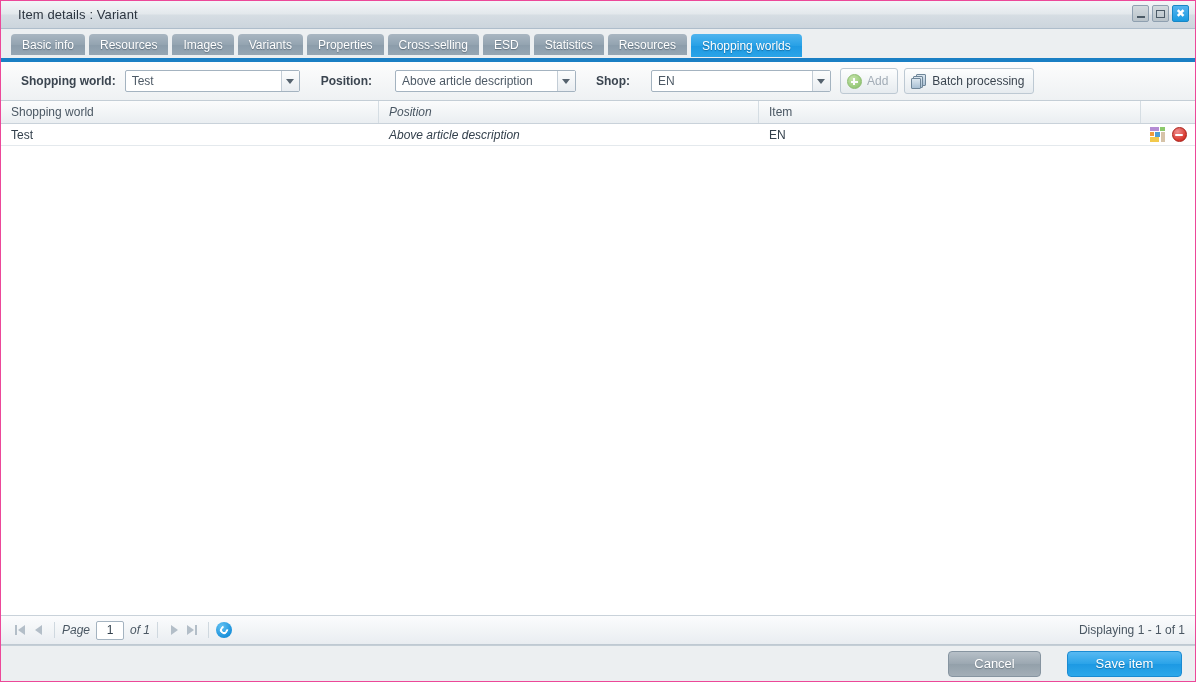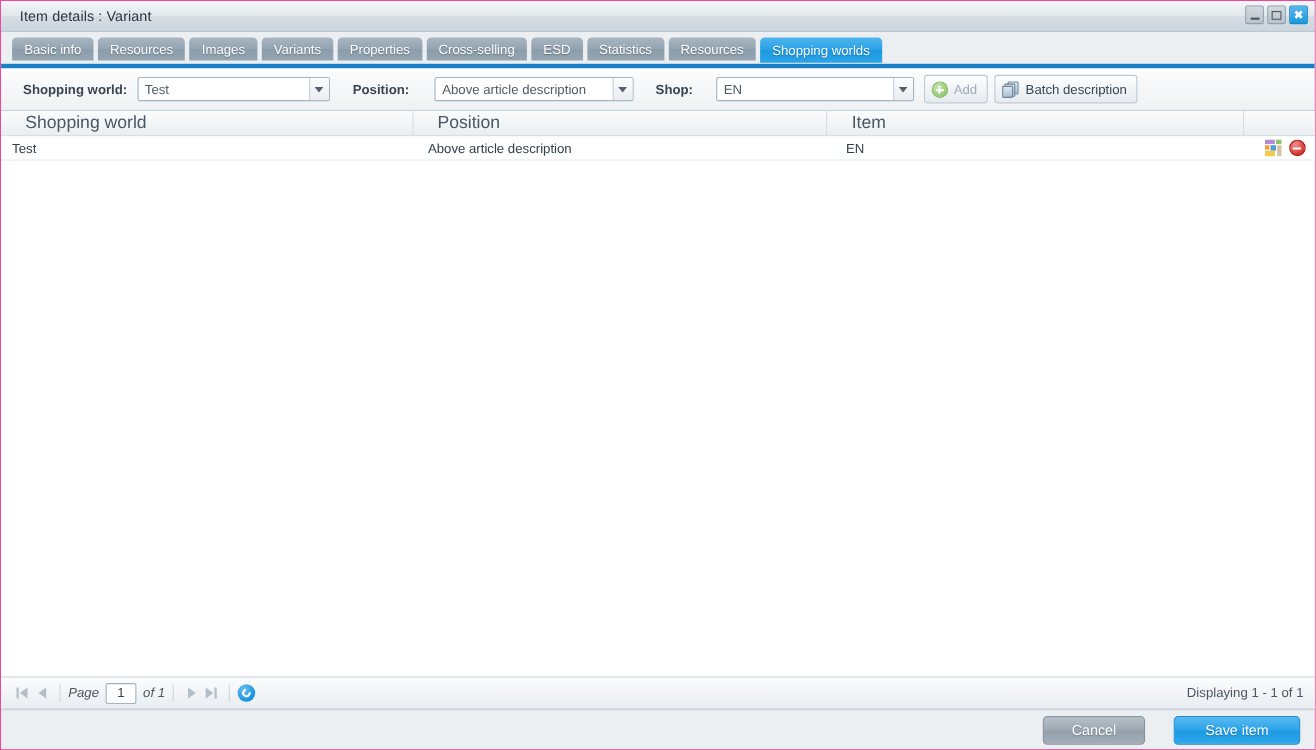--- a/index.html
+++ b/index.html
@@ -250,26 +250,25 @@
     flex: 0 0 22px;
     background: linear-gradient(to bottom, #fbfcfc 0%, #eaeef1 100%);
     border-bottom: 1px solid #c9d2da;
   }
   .gh-cell {
     box-sizing: border-box;
     border-right: 1px solid #d5dde3;
     padding: 0 0 0 10px;
     display: flex;
     align-items: center;
-    font-size: 16px;
+    font-size: 12px;
     color: #4a5763;
     overflow: hidden;
     white-space: nowrap;
     cursor: pointer;
-    margin-left: 12px;
   }
   .gh-cell:last-child { border-right: none; }
   .grid-body {
     flex: 1 1 auto;
     overflow: hidden;
     background: #ffffff;
   }
   .grid-row {
     display: flex;
     height: 21px;
@@ -287,21 +286,21 @@
     color: #33404c;
     overflow: hidden;
     white-space: nowrap;
   }
   .gb-cell.actions {
     padding: 0;
     justify-content: center;
     gap: 7px;
   }
   .col-w1 { width: 378px; }
-  .col-w2 { width: 380px; }
+  .col-w2 { width: 380px; font-style: italic; }
   .col-w3 { width: 382px; }
   .col-w4 { width: 54px; }
 
   .blocks-icon {
     width: 15px; height: 15px;
     position: relative;
     cursor: pointer;
   }
   .blocks-icon b {
     position: absolute;
@@ -499,21 +498,21 @@
       <span class="plus-icon"></span>
       <span>Add</span>
     </div>
 
     <div class="tbl-btn framed" style="margin-left:6px;">
       <span class="stack-icon">
           <i></i>
           <i></i>
           <i></i>
         </span>
-      <span>Batch description</span>
+      <span>Batch processing</span>
     </div>
   </div>
 
   <div class="gridwrap">
     <div class="grid-head">
       <div class="gh-cell col-w1">Shopping world</div>
       <div class="gh-cell col-w2">Position</div>
       <div class="gh-cell col-w3">Item</div>
       <div class="gh-cell col-w4"></div>
     </div>

